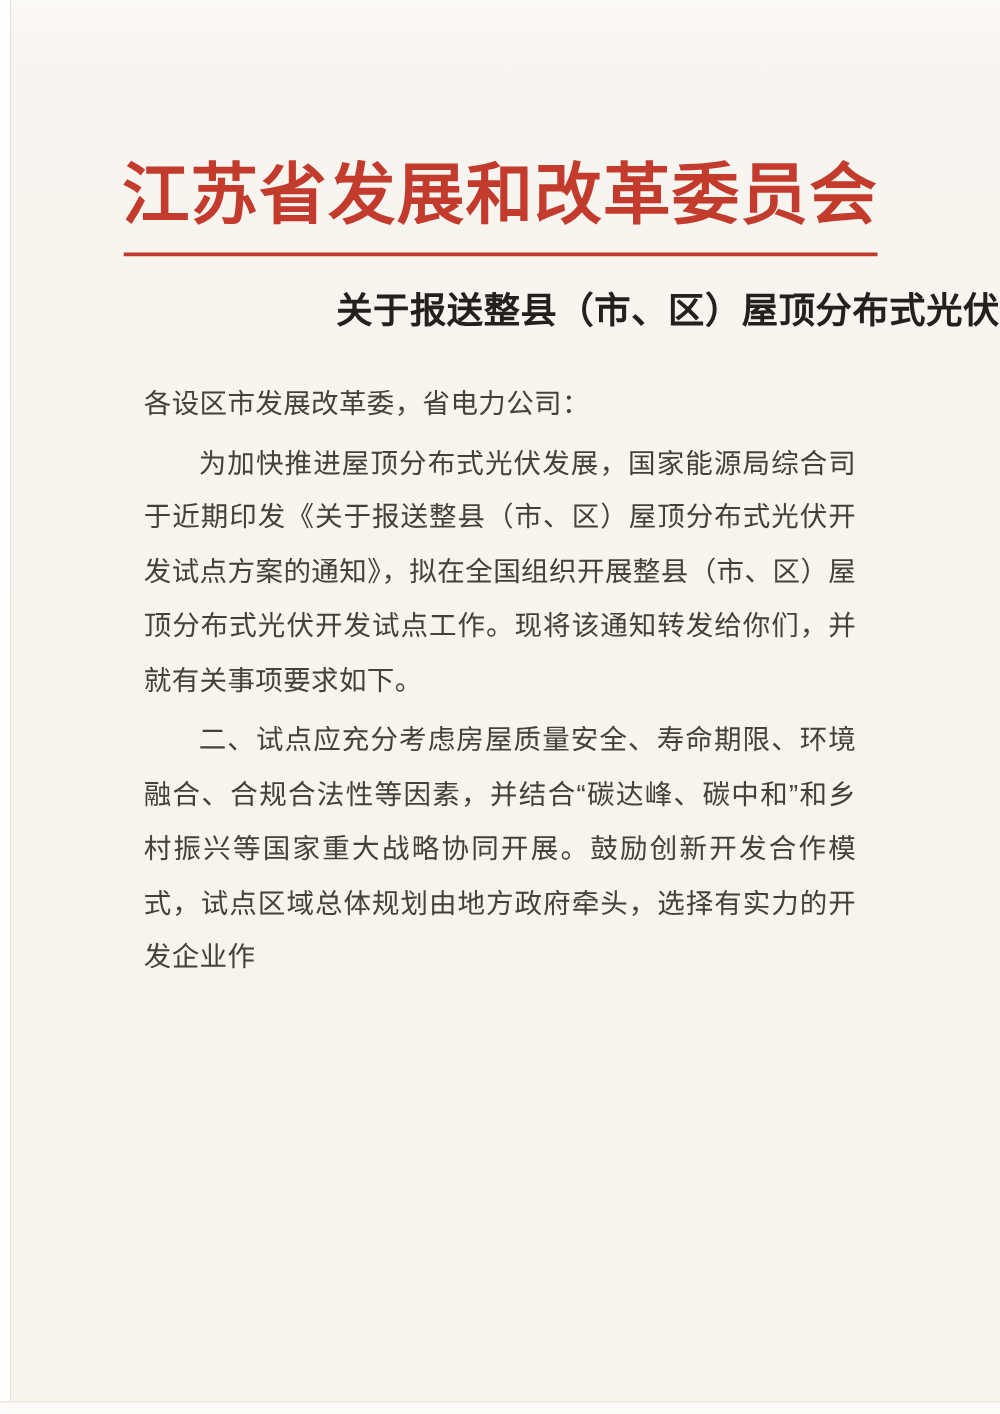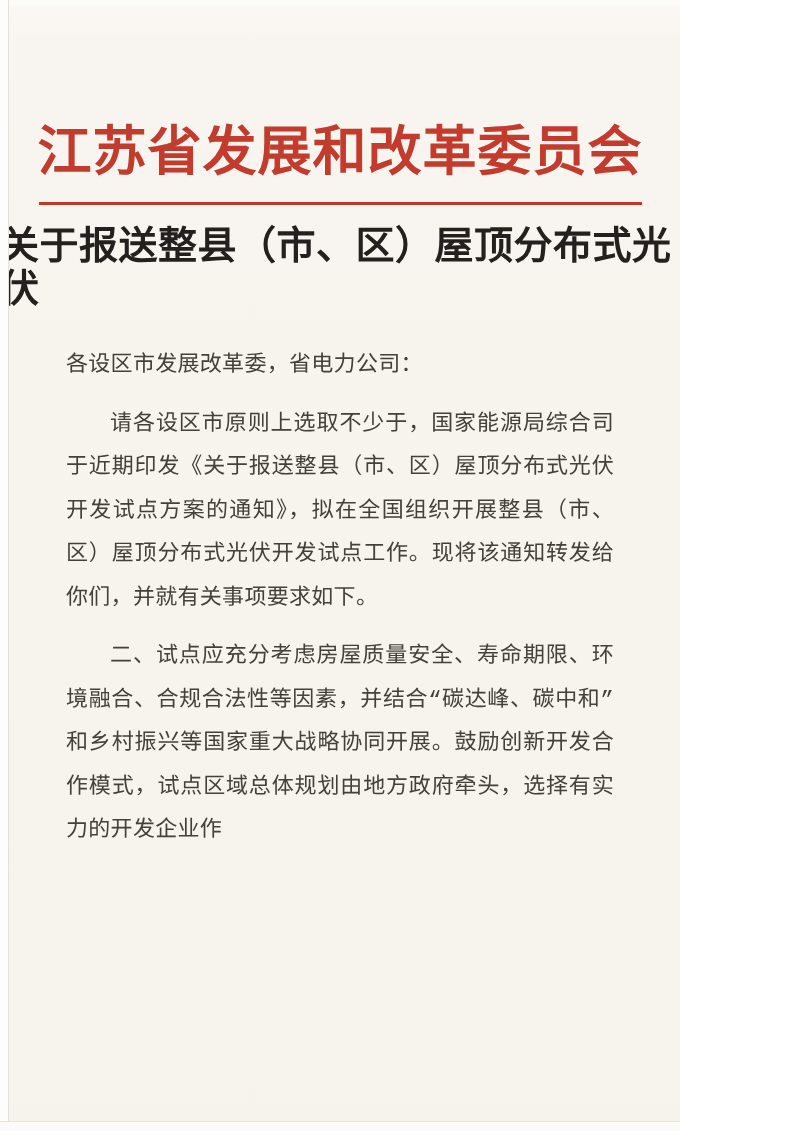--- a/index.html
+++ b/index.html
@@ -2,27 +2,27 @@
 <html lang="zh-CN"><head>
 <meta charset="utf-8">
 <style>
   html, body {
     margin: 0;
     padding: 0;
     background: #ffffff;
   }
   .scan-page {
     position: relative;
-    width: 680px;
+    width: 800px;
     height: 1131px;
     margin: 0;
     background: #f8f5f0;
     background-image: linear-gradient(180deg, #fbf9f5 0%, #f8f5f0 4%, #f7f4ee 60%, #f6f3ed 100%);
     overflow: hidden;
-    font-family: Liberation Mono, monospace;
+    font-family: Liberation Sans, sans-serif;
   }
   
   .edge-left {
     position: absolute;
     left: 0; top: 0;
     width: 8px; height: 100%;
     background: #fdfdfc;
     border-right: 1px solid #e5e1d9;
   }
   .edge-bottom {
@@ -50,38 +50,38 @@
     white-space: nowrap;
   }
   .red-divider {
     width: 603px;
     height: 3px;
     background: #c0382a;
     margin: 14px auto 0 auto;
   }
   .document-title {
     margin: 23px auto 0 auto;
-    text-align: left;
+    text-align: right;
     color: #24201d;
-    font-size: 39px;
+    font-size: 29px;
     font-weight: bold;
     line-height: 43px;
     letter-spacing: 0.5px;
   }
   .doc-body {
     width: 578px;
     margin: 30px auto 0 auto;
     font-size: 22px;
     line-height: 43.5px;
     color: #45403a;
     text-align: justify;
     letter-spacing: 0.3px;
   }
   .doc-body p {
-    margin: 15px;
+    margin: 4px;
   }
   .salutation {
     text-indent: 0;
   }
   .body-paragraph {
     text-indent: 2em;
   }
 </style>
 </head>
 <body>
@@ -95,17 +95,17 @@
   <h1 class="agency-name">江苏省发展和改革委员会</h1>
 
   <div class="red-divider"></div>
 
   <h2 class="document-title">
     <div>关于报送整县（市、区）屋顶分布式光伏</div>
   </h2>
 
   <div class="doc-body">
     <p class="salutation">各设区市发展改革委，省电力公司：</p>
-    <p class="body-paragraph">请各设区市原则上选取不少于，国家能源局综合司于近期印发《关于报送整县（市、区）屋顶分布式光伏开发试点方案的通知》，拟在全国组织开展整县（市、区）屋顶分布式光伏开发试点工作。现将该通知转发给你们，并就有关事项要求如下。</p>
+    <p class="body-paragraph">为加快推进屋顶分布式光伏发展，国家能源局综合司于近期印发《关于报送整县（市、区）屋顶分布式光伏开发试点方案的通知》，拟在全国组织开展整县（市、区）屋顶分布式光伏开发试点工作。现将该通知转发给你们，并就有关事项要求如下。</p>
     <p class="body-paragraph">二、试点应充分考虑房屋质量安全、寿命期限、环境融合、合规合法性等因素，并结合“碳达峰、碳中和”和乡村振兴等国家重大战略协同开展。鼓励创新开发合作模式，试点区域总体规划由地方政府牵头，选择有实力的开发企业作</p>
   </div>
 
 </div>
 
 </body></html>

